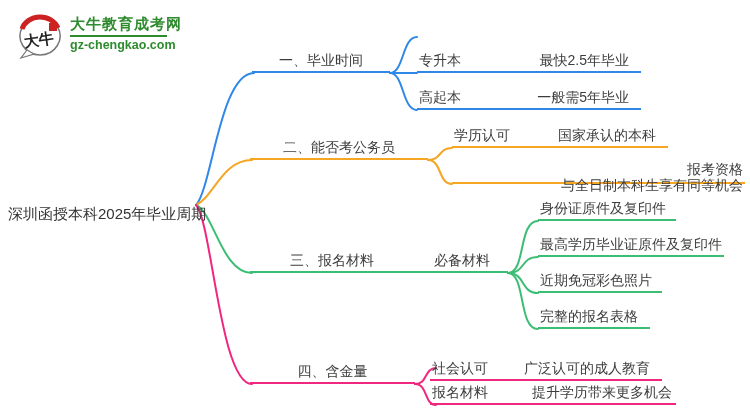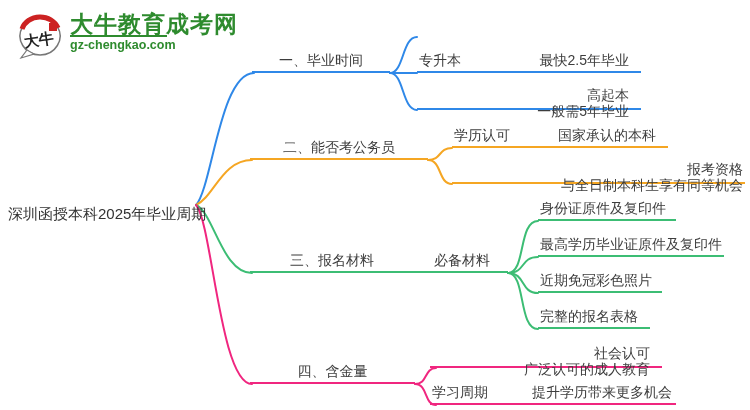--- a/index.html
+++ b/index.html
@@ -4,21 +4,21 @@
 <style>
   html,body{margin:0;padding:0;background:#fff;}
   .stage{
     position:relative;width:750px;height:410px;background:#fff;overflow:hidden;
     font-family:"Liberation Sans","DejaVu Sans",sans-serif;color:#3d3d3d;
   }
   
   .logo{position:absolute;left:16px;top:14px;display:flex;align-items:flex-start;}
   .logo-mark{width:48px;height:46px;}
   .logo-texts{margin-left:6px;}
-  .logo-title{font-size:23px;font-weight:bold;color:#2e8b2e;line-height:20px;letter-spacing:1px;}
+  .logo-title{font-size:15px;font-weight:bold;color:#2e8b2e;line-height:20px;letter-spacing:1px;}
   .logo-divider{height:2px;background:#2e8b2e;margin:1px 0 1px 0;width:97px;}
   .logo-domain{font-size:12.5px;font-weight:bold;color:#2e8b2e;line-height:14px;}
   
   .connectors{position:absolute;left:0;top:0;pointer-events:none;}
   .connectors path{fill:none;stroke-width:2;stroke-linecap:round;}
   
   .root-label{
     position:absolute;left:8px;top:204px;width:186px;height:20px;line-height:20px;
     font-size:15px;color:#333;white-space:nowrap;
   }
@@ -28,34 +28,34 @@
     font-size:14px;line-height:16px;white-space:nowrap;box-sizing:border-box;
     padding:0 2px 3px 2px;
   }
   .row.center{justify-content:center;}
   .b1{border-color:#2f88e8;} .b2{border-color:#f5a623;}
   .b3{border-color:#3cbd74;text-align:center;} .b4{border-color:#f0267f;}
   
   .b1-parent{left:252px;top:50px;width:138px;}
   .b1-r1{left:417px;top:14px;width:211px;padding-right:20px;}
   .b1-r2{left:417px;top:50px;width:224px;padding-right:12px;}
-  .b1-r3{left:417px;top:87px;width:224px;padding-right:12px;flex-direction:column;}
+  .b1-r3{left:417px;top:87px;width:224px;padding-right:12px;}
   
   .b2-parent{left:250px;top:137px;width:178px;}
   .b2-r1{left:452px;top:125px;width:216px;padding-right:12px;}
   .b2-r2{left:452px;top:161px;width:293px;padding-right:2px;flex-direction:column;}
   
   .b3-parent{left:250px;top:250px;width:258px;padding-left:40px;padding-right:18px;gap:32px;}
   .b3-r1{left:538px;top:198px;width:138px;}
   .b3-r2{left:538px;top:234px;width:186px;}
   .b3-r3{left:538px;top:270px;width:124px;}
   .b3-r4{left:538px;top:306px;width:112px;}
   
   .b4-parent{left:250px;top:361px;width:165px;}
-  .b4-r1{left:430px;top:345px;width:232px;padding-right:12px;flex-direction:column;}
+  .b4-r1{left:430px;top:358px;width:232px;padding-right:12px;}
   .b4-r2{left:430px;top:382px;width:246px;padding-right:4px;}
 </style>
 </head>
 <body>
 
 <div class="stage">
 
   <div class="logo">
     <svg class="logo-mark" viewBox="0 0 48 46">
       <path d="M24,3 a20,19 0 1,0 0.1,0 z" fill="#ffffff" stroke="#777" stroke-width="1.5"></path>
@@ -138,17 +138,17 @@
   </div>
 
   <div class="row center b4 b4-parent">
     <span>四、含金量</span>
   </div>
   <div class="row b4 b4-r1">
     <span>社会认可</span>
     <span>广泛认可的成人教育</span>
   </div>
   <div class="row b4 b4-r2">
-    <span>学习周期</span>
+    <span>报名材料</span>
     <span>提升学历带来更多机会</span>
   </div>
 
 </div>
 
 </body></html>

